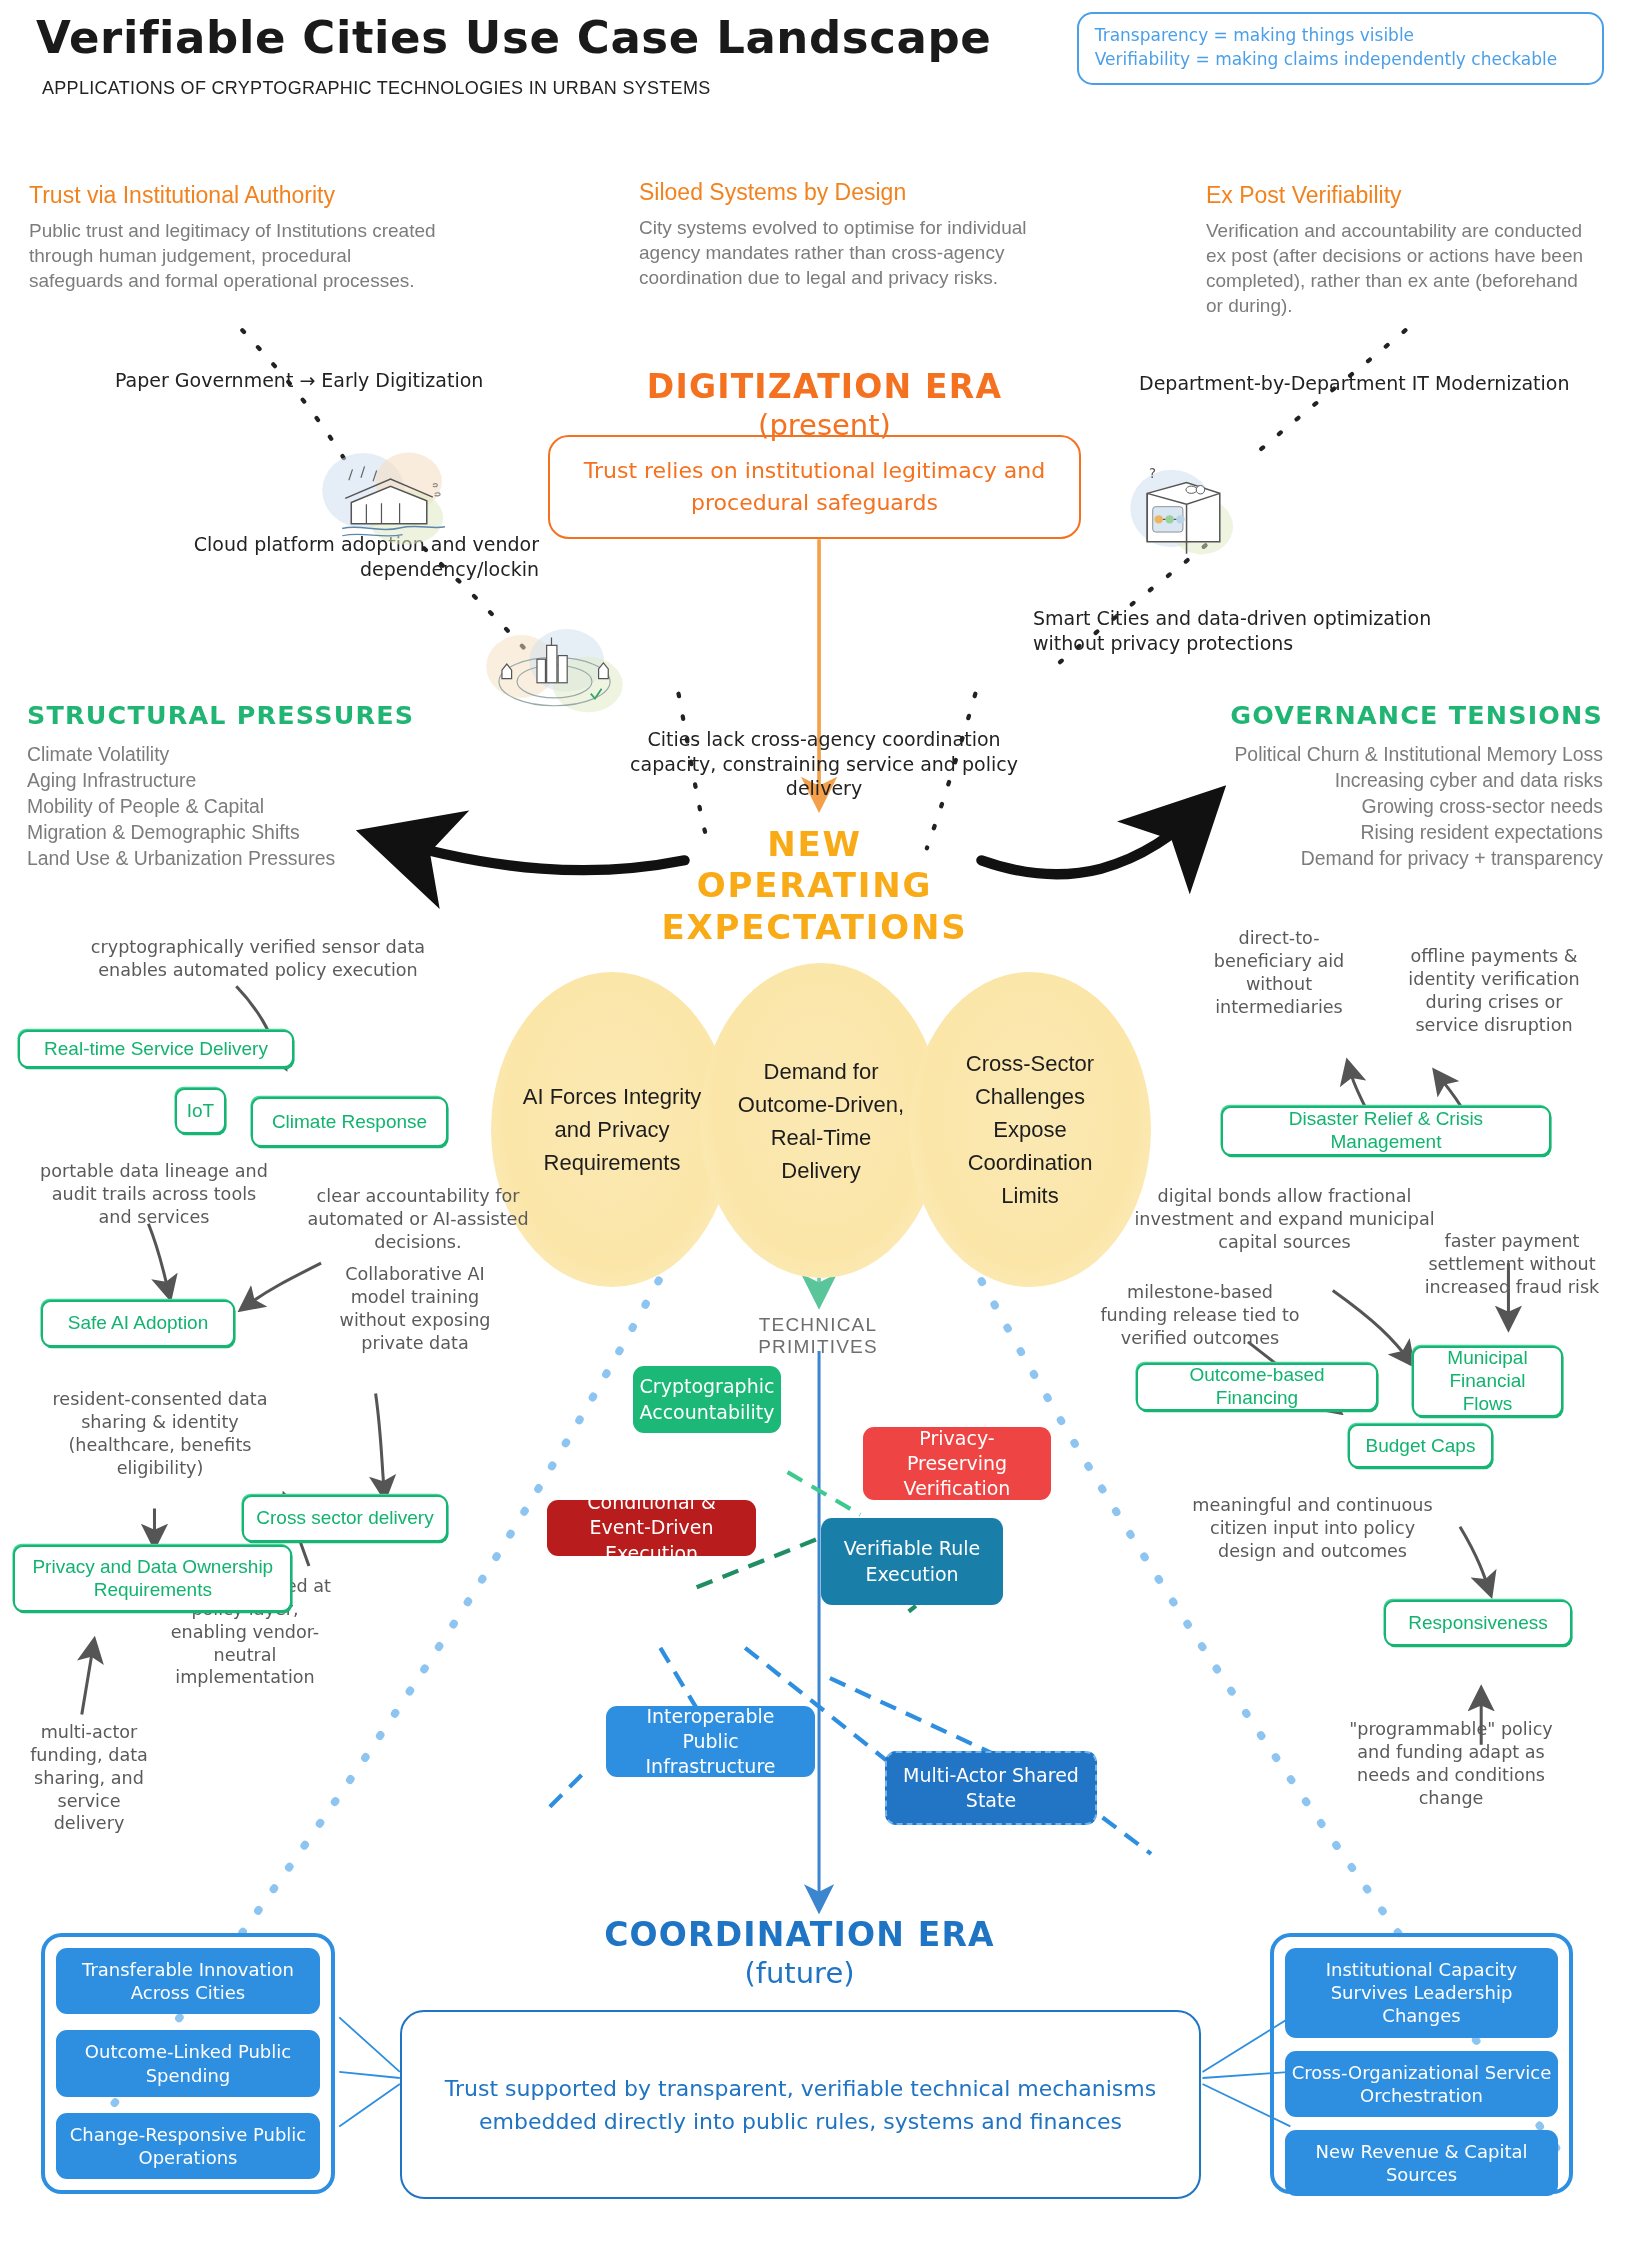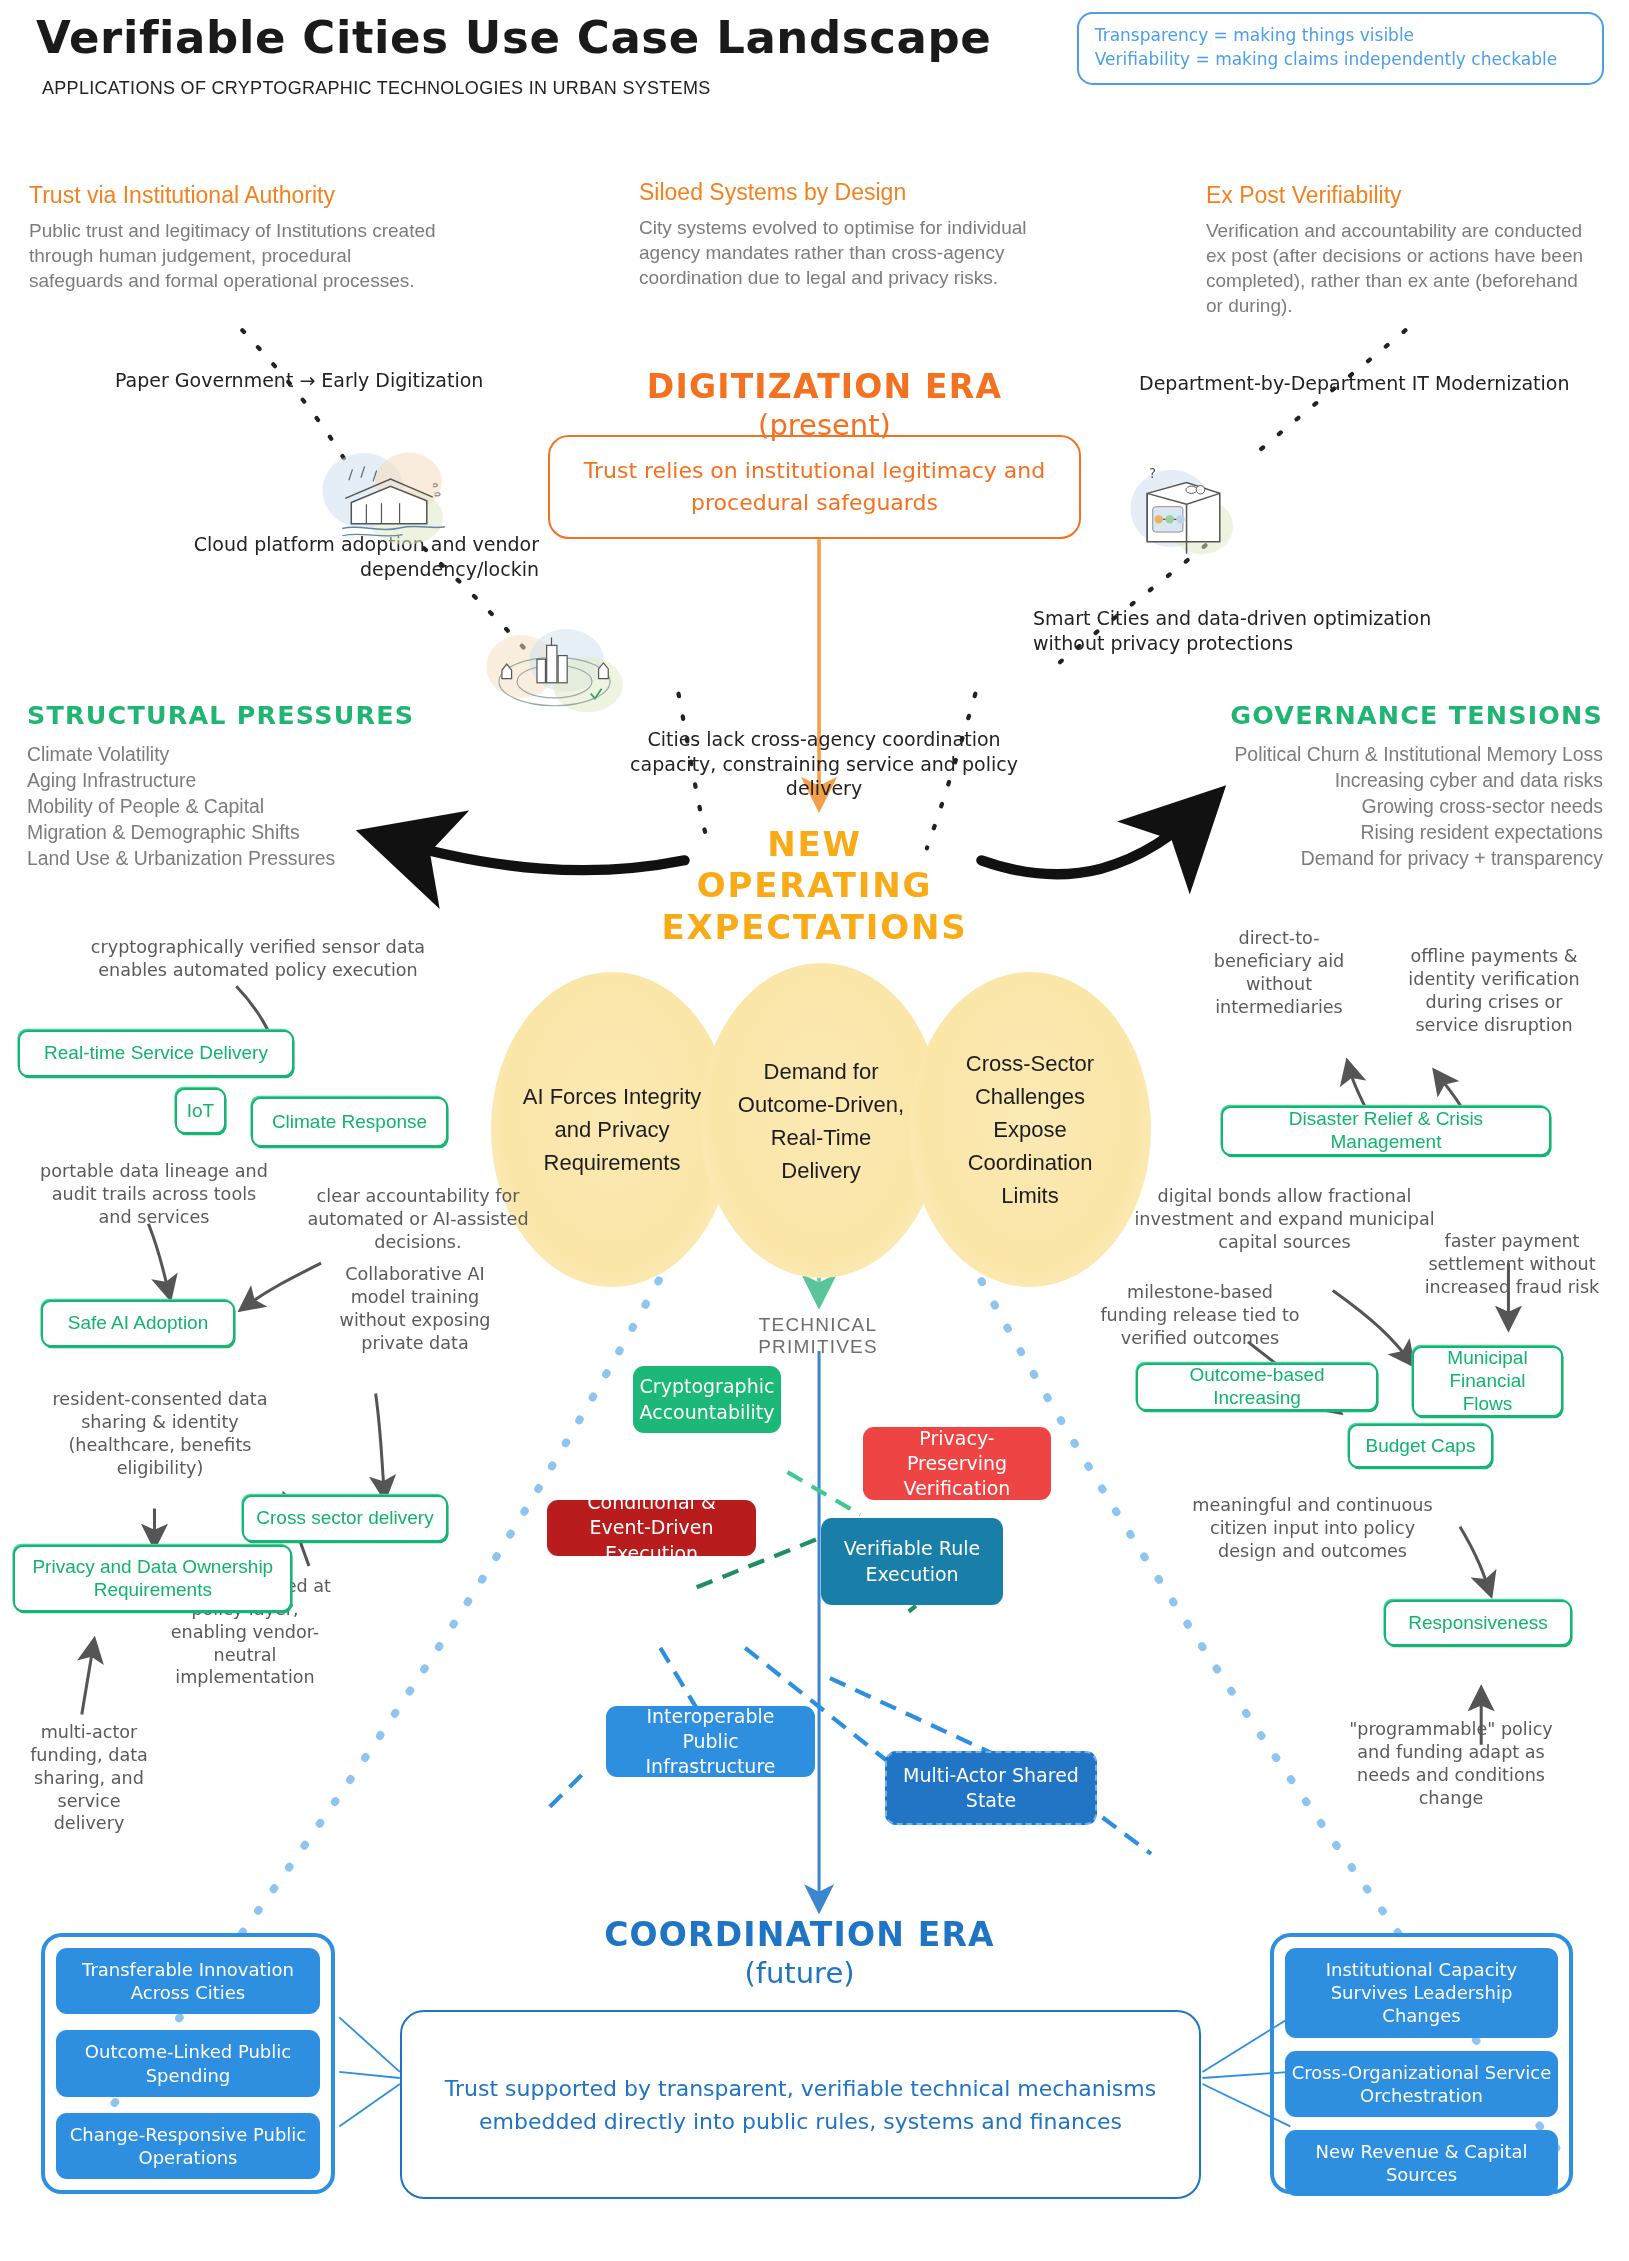--- a/index.html
+++ b/index.html
@@ -264,37 +264,37 @@
   </div>
 
   <div class="abs note" style="left:64px;top:936px;width:388px;text-align:center">cryptographically verified sensor data enables automated policy execution</div>
   <div class="abs note" style="left:33px;top:1160px;width:242px;text-align:center">portable data lineage and audit trails across tools and services</div>
   <div class="abs note" style="left:303px;top:1185px;width:230px;text-align:center">clear accountability for automated or AI-assisted decisions.</div>
   <div class="abs note" style="left:324px;top:1263px;width:182px;text-align:center">Collaborative AI model training without exposing private data</div>
   <div class="abs note" style="left:33px;top:1388px;width:254px;text-align:center">resident-consented data sharing &amp; identity (healthcare, benefits eligibility)</div>
   <div class="abs note" style="left:151px;top:1575px;width:188px;text-align:center">rules maintained at policy layer, enabling vendor-neutral implementation</div>
   <div class="abs note" style="left:24px;top:1721px;width:130px;text-align:center">multi-actor funding, data sharing, and service delivery</div>
 
-  <div class="pill" style="left:18px;top:1030px;width:276px;height:47px">Real-time Service Delivery</div>
+  <div class="pill" style="left:18px;top:1030px;width:276px;height:38px">Real-time Service Delivery</div>
   <div class="pill" style="left:175px;top:1088px;width:51px;height:46px">IoT</div>
   <div class="pill" style="left:251px;top:1097px;width:197px;height:50px">Climate Response</div>
   <div class="pill" style="left:41px;top:1300px;width:194px;height:47px">Safe AI Adoption</div>
   <div class="pill" style="left:242px;top:1495px;width:206px;height:47px">Cross sector delivery</div>
   <div class="pill" style="left:13.3px;top:1545px;width:279px;height:67px">Privacy and Data Ownership Requirements</div>
 
   <div class="abs note" style="left:1197px;top:927px;width:164px;text-align:center">direct-to-beneficiary aid without intermediaries</div>
   <div class="abs note" style="left:1394px;top:945px;width:200px;text-align:center">offline payments &amp; identity verification during crises or service disruption</div>
   <div class="abs note" style="left:1124px;top:1185px;width:321px;text-align:center">digital bonds allow fractional investment and expand municipal capital sources</div>
   <div class="abs note" style="left:1097px;top:1281px;width:206px;text-align:center">milestone-based funding release tied to verified outcomes</div>
   <div class="abs note" style="left:1412px;top:1230px;width:200px;text-align:center">faster payment settlement without increased fraud risk</div>
   <div class="abs note" style="left:1182px;top:1494px;width:261px;text-align:center">meaningful and continuous citizen input into policy design and outcomes</div>
   <div class="abs note" style="left:1345px;top:1718px;width:212px;text-align:center">"programmable" policy and funding adapt as needs and conditions change</div>
 
   <div class="pill" style="left:1221px;top:1106px;width:330px;height:50px">Disaster Relief &amp; Crisis Management</div>
-  <div class="pill" style="left:1136px;top:1363px;width:242px;height:48px">Outcome-based Increasing</div>
+  <div class="pill" style="left:1136px;top:1363px;width:242px;height:48px">Outcome-based Financing</div>
   <div class="pill" style="left:1412px;top:1346px;width:151px;height:71px">Municipal Financial Flows</div>
   <div class="pill" style="left:1348px;top:1424px;width:145px;height:44px">Budget Caps</div>
   <div class="pill" style="left:1384px;top:1600px;width:188px;height:46px">Responsiveness</div>
 
   <div class="abs" id="techprim">TECHNICAL PRIMITIVES</div>
 
   <div class="chip" style="left:633px;top:1366px;width:148px;height:67px;background:#1cb877">Cryptographic Accountability</div>
   <div class="chip" style="left:863px;top:1427px;width:188px;height:73px;background:#ef4444">Privacy-Preserving Verification</div>
   <div class="chip" style="left:547px;top:1500px;width:209px;height:56px;background:#b91c1c">Conditional &amp; Event-Driven Execution</div>
   <div class="chip" style="left:821px;top:1518px;width:182px;height:87px;background:#1a7fa8">Verifiable Rule Execution</div>

